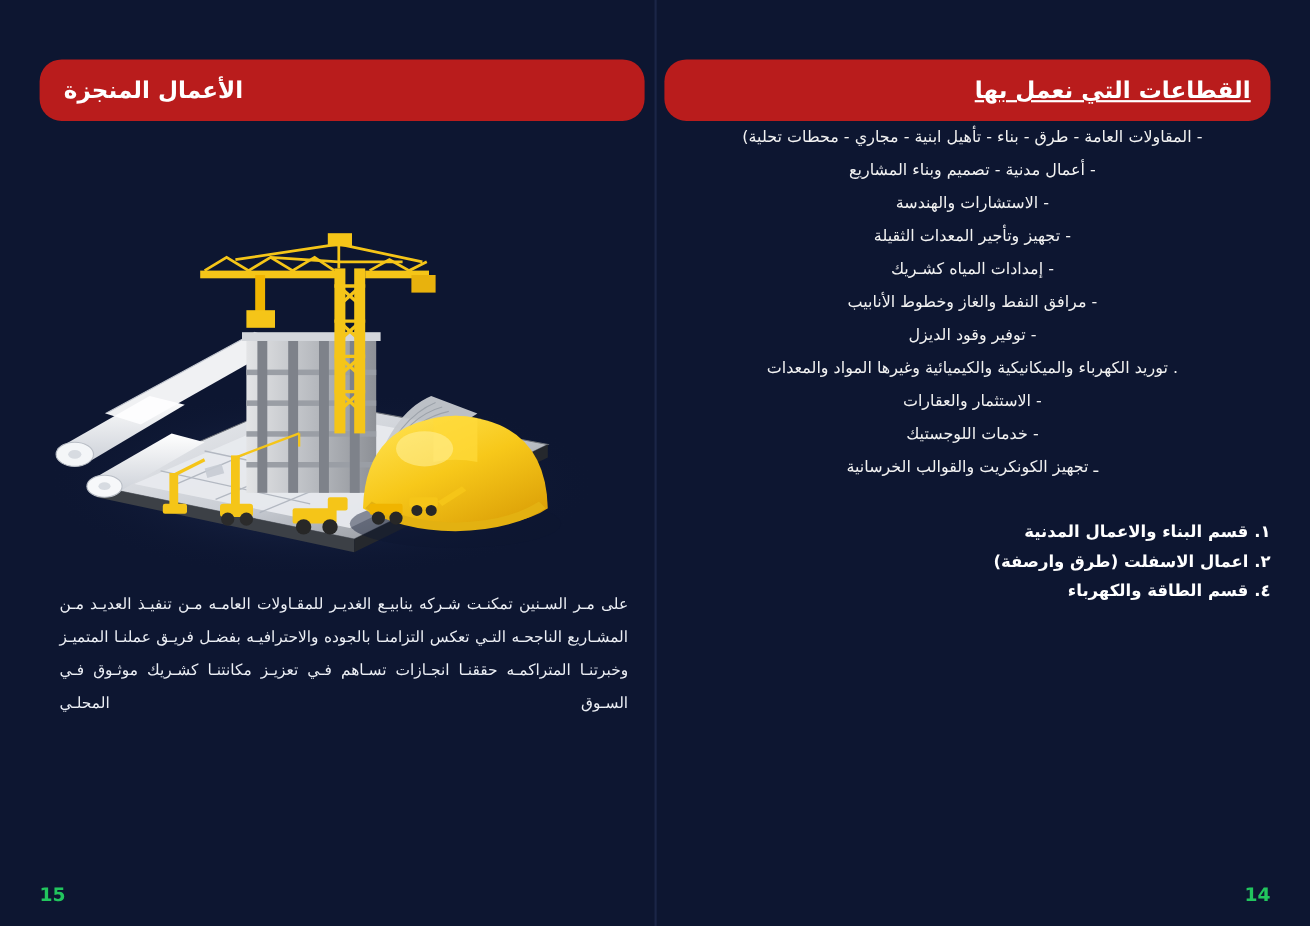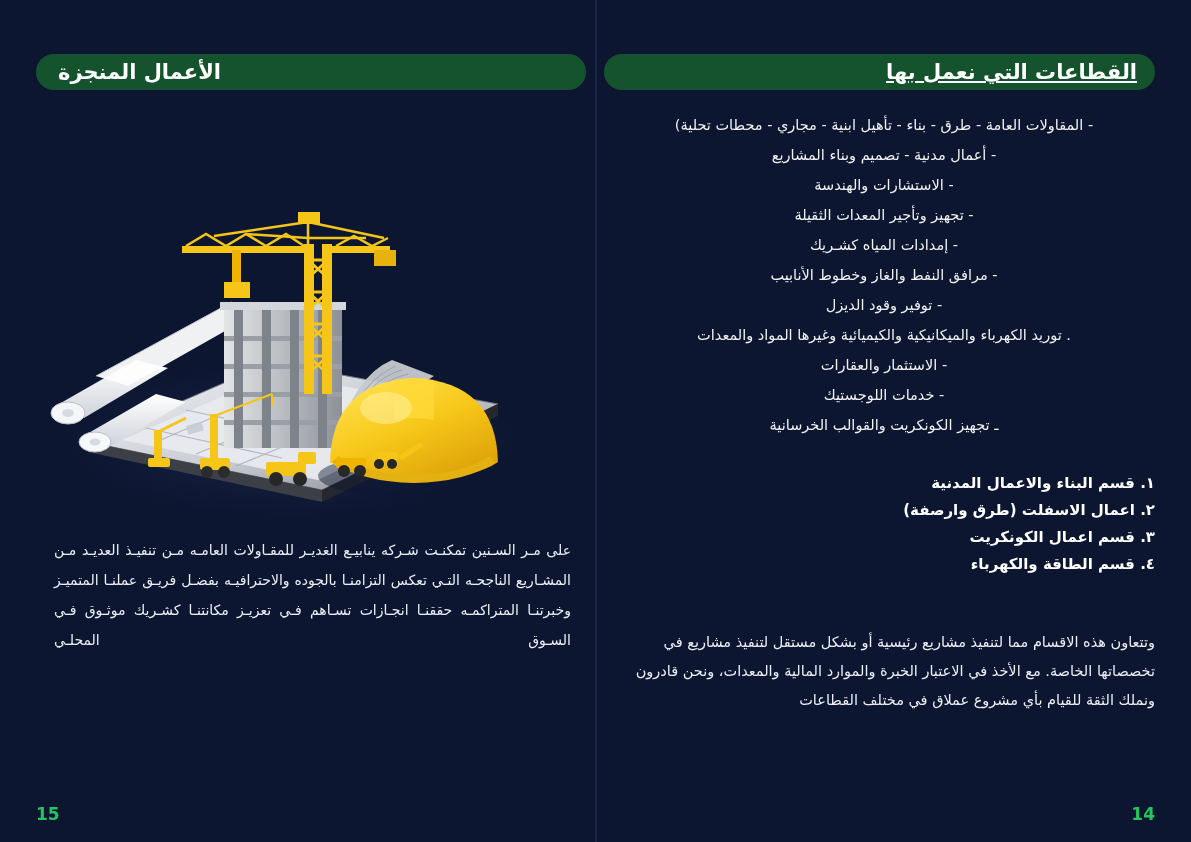--- a/index.html
+++ b/index.html
@@ -41,23 +41,23 @@
     top: 0;
     bottom: 0;
     left: 595px;
     width: 2px;
     background: #1b2547;
     z-index: 5;
   }
 
   .banner {
     position: absolute;
-    height: 36px;
+    height: 56px;
     border-radius: 20px;
-    background: #14532d;
+    background: #b91c1c;
     display: flex;
     align-items: center;
     box-sizing: border-box;
   }
   .banner-title {
     font-size: 21px;
     font-weight: bold;
     color: #ffffff;
     letter-spacing: 0px;
     white-space: nowrap;
@@ -183,25 +183,23 @@
       <div class="sector-item">- توفير وقود الديزل</div>
       <div class="sector-item">. توريد الكهرباء والميكانيكية والكيميائية وغيرها المواد والمعدات</div>
       <div class="sector-item">- الاستثمار والعقارات</div>
       <div class="sector-item">- خدمات اللوجستيك</div>
       <div class="sector-item">ـ تجهيز الكونكريت والقوالب الخرسانية</div>
     </div>
 
     <div class="dept-block">
       <div class="dept-item">١. قسم البناء والاعمال المدنية</div>
       <div class="dept-item">٢. اعمال الاسفلت (طرق وارصفة)</div>
-      <div class="dept-item">٣. قسم اعمال الكونكريت</div>
       <div class="dept-item">٤. قسم الطاقة والكهرباء</div>
     </div>
 
-    <div class="paragraph-right">وتتعاون هذه الاقسام مما لتنفيذ مشاريع رئيسية أو بشكل مستقل لتنفيذ مشاريع في تخصصاتها الخاصة. مع الأخذ في الاعتبار الخبرة والموارد المالية والمعدات، ونحن قادرون ونملك الثقة للقيام بأي مشروع عملاق في مختلف القطاعات</div>
 
     <div class="folio folio-right">14</div>
   </div>
 
   <div class="gutter"></div>
 
   <div class="page page-left">
 
     <div class="banner banner-left">
       <span class="banner-title">الأعمال المنجزة</span>

